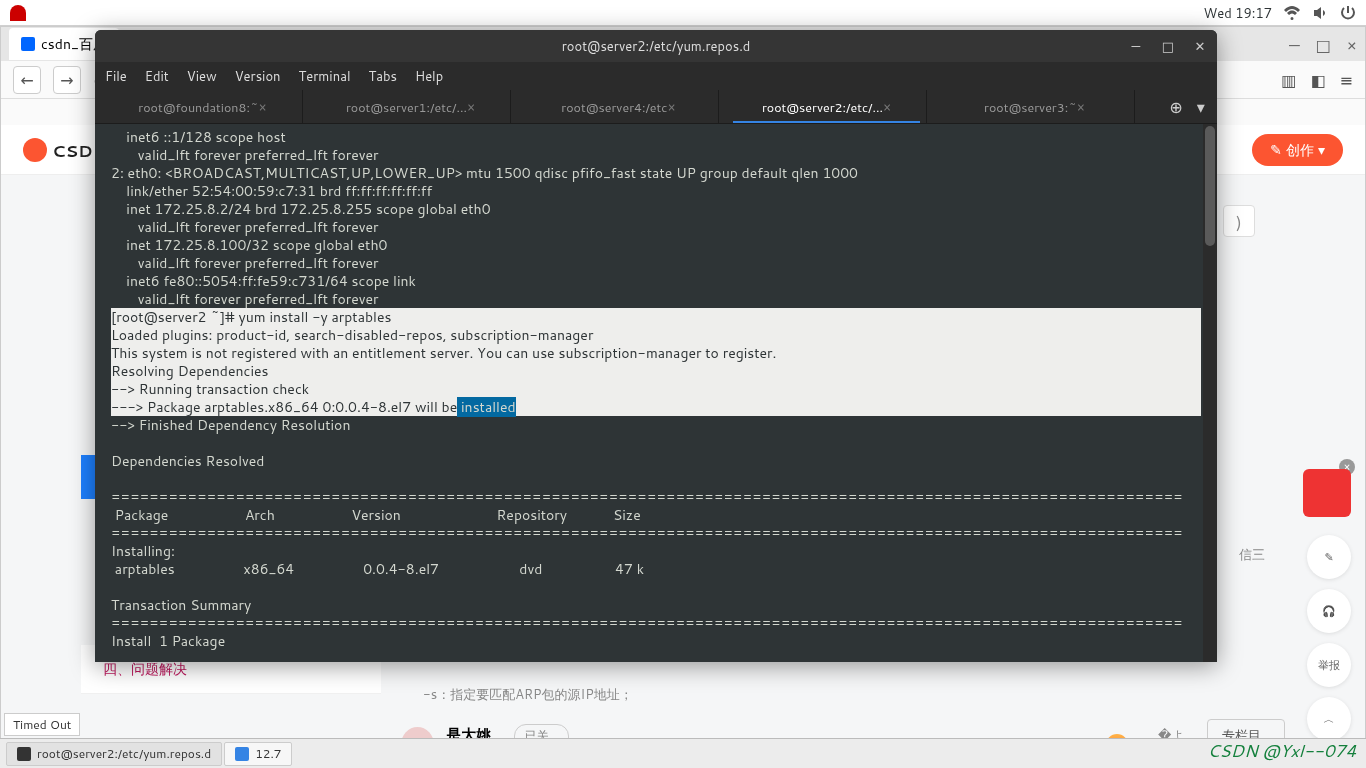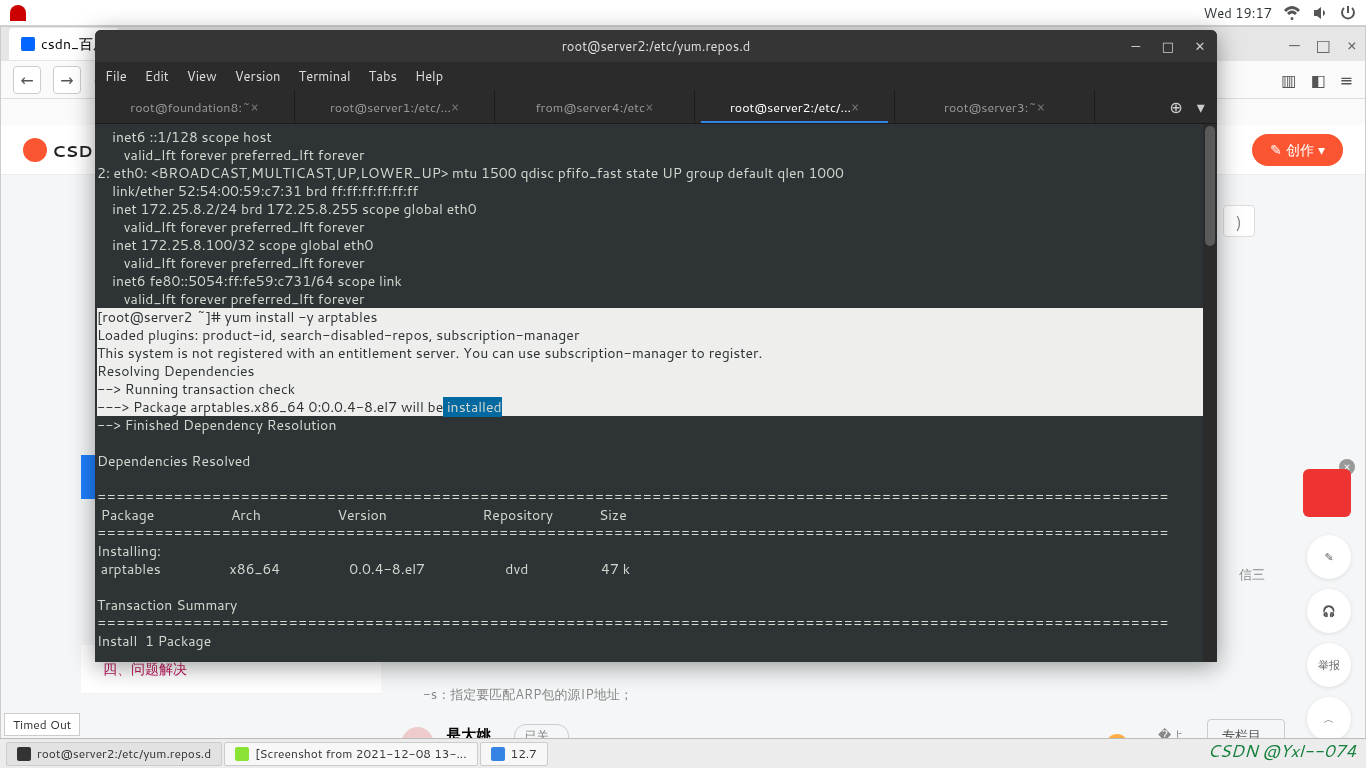--- a/index.html
+++ b/index.html
@@ -47,26 +47,26 @@
 .gift-close { position: absolute; right: 10px; top: 384px; width: 16px; height: 16px; background: #999; border-radius: 50%; color: #fff; font-size: 11px; display: flex; align-items: center; justify-content: center; }
 
 
 .terminal-window { position: absolute; top: 30px; left: 95px; width: 1122px; height: 632px; background: #2e3436; border-radius: 6px 6px 0 0; box-shadow: 0 4px 24px rgba(0,0,0,.4); display: flex; flex-direction: column; overflow: hidden; }
 .term-titlebar { height: 32px; background: #353535; display: flex; align-items: center; justify-content: center; color: #ddd; font-size: 13px; position: relative; }
 .term-titlebar .win-ctrls { position: absolute; right: 8px; display: flex; gap: 14px; color: #ccc; font-size: 13px; }
 .term-titlebar .win-ctrls span { cursor: pointer; width: 18px; text-align: center; }
 .term-menubar { height: 28px; background: #2b2b2b; display: flex; align-items: center; padding: 0 10px; gap: 18px; color: #ddd; font-size: 13px; }
 .term-menubar span { cursor: pointer; }
 .term-tabbar { height: 34px; background: #2b2b2b; display: flex; align-items: stretch; border-bottom: 1px solid #1c1c1c; }
-.term-tab { flex: 0 0 200px; display: flex; align-items: center; justify-content: center; color: #999; font-size: 12.5px; position: relative; cursor: pointer; border-right: 1px solid #1c1c1c; }
+.term-tab { flex: 0 0 200px; display: flex; align-items: center; justify-content: center; color: #999; font-size: 12.5px; position: relative; cursor: pointer; border-right: 1px solid #1c1c1c; margin-left: 8px; }
 .term-tab.active { color: #fff; }
 .term-tab.active::after { content: ""; position: absolute; bottom: 0; left: 6px; right: 6px; height: 2px; background: #3584e4; }
 .term-tab .close-x { color: #777; font-size: 13px; }
 .term-tab-extra { flex: 0 0 60px; display: flex; align-items: center; justify-content: center; gap: 14px; color: #ccc; margin-left: auto; }
-.term-body { flex: 1; background: #2e3436; color: #d3d7cf; font-family: "DejaVu Sans Mono", monospace; font-size: 14px; line-height: 18px; padding: 4px 2px; white-space: pre; overflow: hidden; position: relative; }
+.term-body { flex: 1; background: #2e3436; color: #d3d7cf; font-family: "DejaVu Sans Mono", monospace; font-size: 14px; line-height: 18px; padding: 4px 16px; white-space: pre; overflow: hidden; position: relative; }
 .term-body .hl { background: #eeeeec; color: #2e3436; display: block; }
 .term-body .hl-partial { background: #0369a1; color: #d3d7cf; }
 .term-scroll { position: absolute; right: 0; top: 94px; bottom: 0; width: 14px; background: #2b2b2b; }
 .term-scroll-thumb { position: absolute; right: 2px; top: 2px; width: 10px; height: 120px; background: #5a5a5a; border-radius: 5px; }
 
 
 .taskbar { position: absolute; bottom: 0; left: 0; right: 0; height: 30px; background: #ececec; border-top: 1px solid #bbb; display: flex; align-items: center; padding: 0 6px; gap: 2px; font-size: 12px; }
 .task-item { height: 24px; padding: 0 10px; display: flex; align-items: center; gap: 6px; border: 1px solid #ccc; background: #f7f7f7; border-radius: 2px; max-width: 260px; overflow: hidden; white-space: nowrap; color: #333; }
 .task-item.active { background: #e2e2e2; }
 .task-icon { width: 14px; height: 14px; background: #555; border-radius: 2px; }
@@ -168,21 +168,21 @@
         <span>39</span>
       </div>
       <div class="stat">
         <span style="width:22px;height:22px;background:linear-gradient(#ffb347,#ff7730);border-radius:50%;display:inline-block"></span>
       </div>
       <div class="stat">
         <span>�より</span>
       </div>
       <div class="column-btn">专栏目录</div>
     </div>
-    <span style="position:absolute;right:100px;top:440px;color:#888;font-size:13px">信三</span>
+    <span style="position:absolute;right:100px;top:420px;color:#888;font-size:13px">信三</span>
     <div class="gift-close" style="top:334px">×</div>
     <div class="gift-box" style="top:344px"></div>
     <div class="float-col" style="top:410px">
       <div class="float-btn">
           <span>✎</span>
         </div>
       <div class="float-btn">
           <span>🎧</span>
         </div>
       <div class="float-btn">
@@ -216,21 +216,21 @@
   <div class="term-tabbar">
     <div class="term-tab">
         <span>root@foundation8:~</span>
         <span class="close-x">×</span>
       </div>
     <div class="term-tab">
         <span>root@server1:/etc/...</span>
         <span class="close-x">×</span>
       </div>
     <div class="term-tab">
-        <span>from@server4:/etc</span>
+        <span>root@server4:/etc</span>
         <span class="close-x">×</span>
       </div>
     <div class="term-tab active">
         <span>root@server2:/etc/...</span>
         <span class="close-x">×</span>
       </div>
     <div class="term-tab">
         <span>root@server3:~</span>
         <span class="close-x">×</span>
       </div>
@@ -273,22 +273,18 @@
 </div>
 
 <div class="timed-out">Timed Out</div>
 
 <div class="taskbar">
   <div class="task-item active">
     <span class="task-icon" style="background:#333"></span>
     <span>root@server2:/etc/yum.repos.d</span>
   </div>
   <div class="task-item">
-    <span class="task-icon" style="background:#8ae234"></span>
-    <span>[Screenshot from 2021-12-08 13-...</span>
-  </div>
-  <div class="task-item">
     <span class="task-icon" style="background:#3584e4"></span>
     <span>12.7</span>
   </div>
 </div>
 
 <div class="watermark">CSDN @Yxl--074</div>
 
 </body></html>

